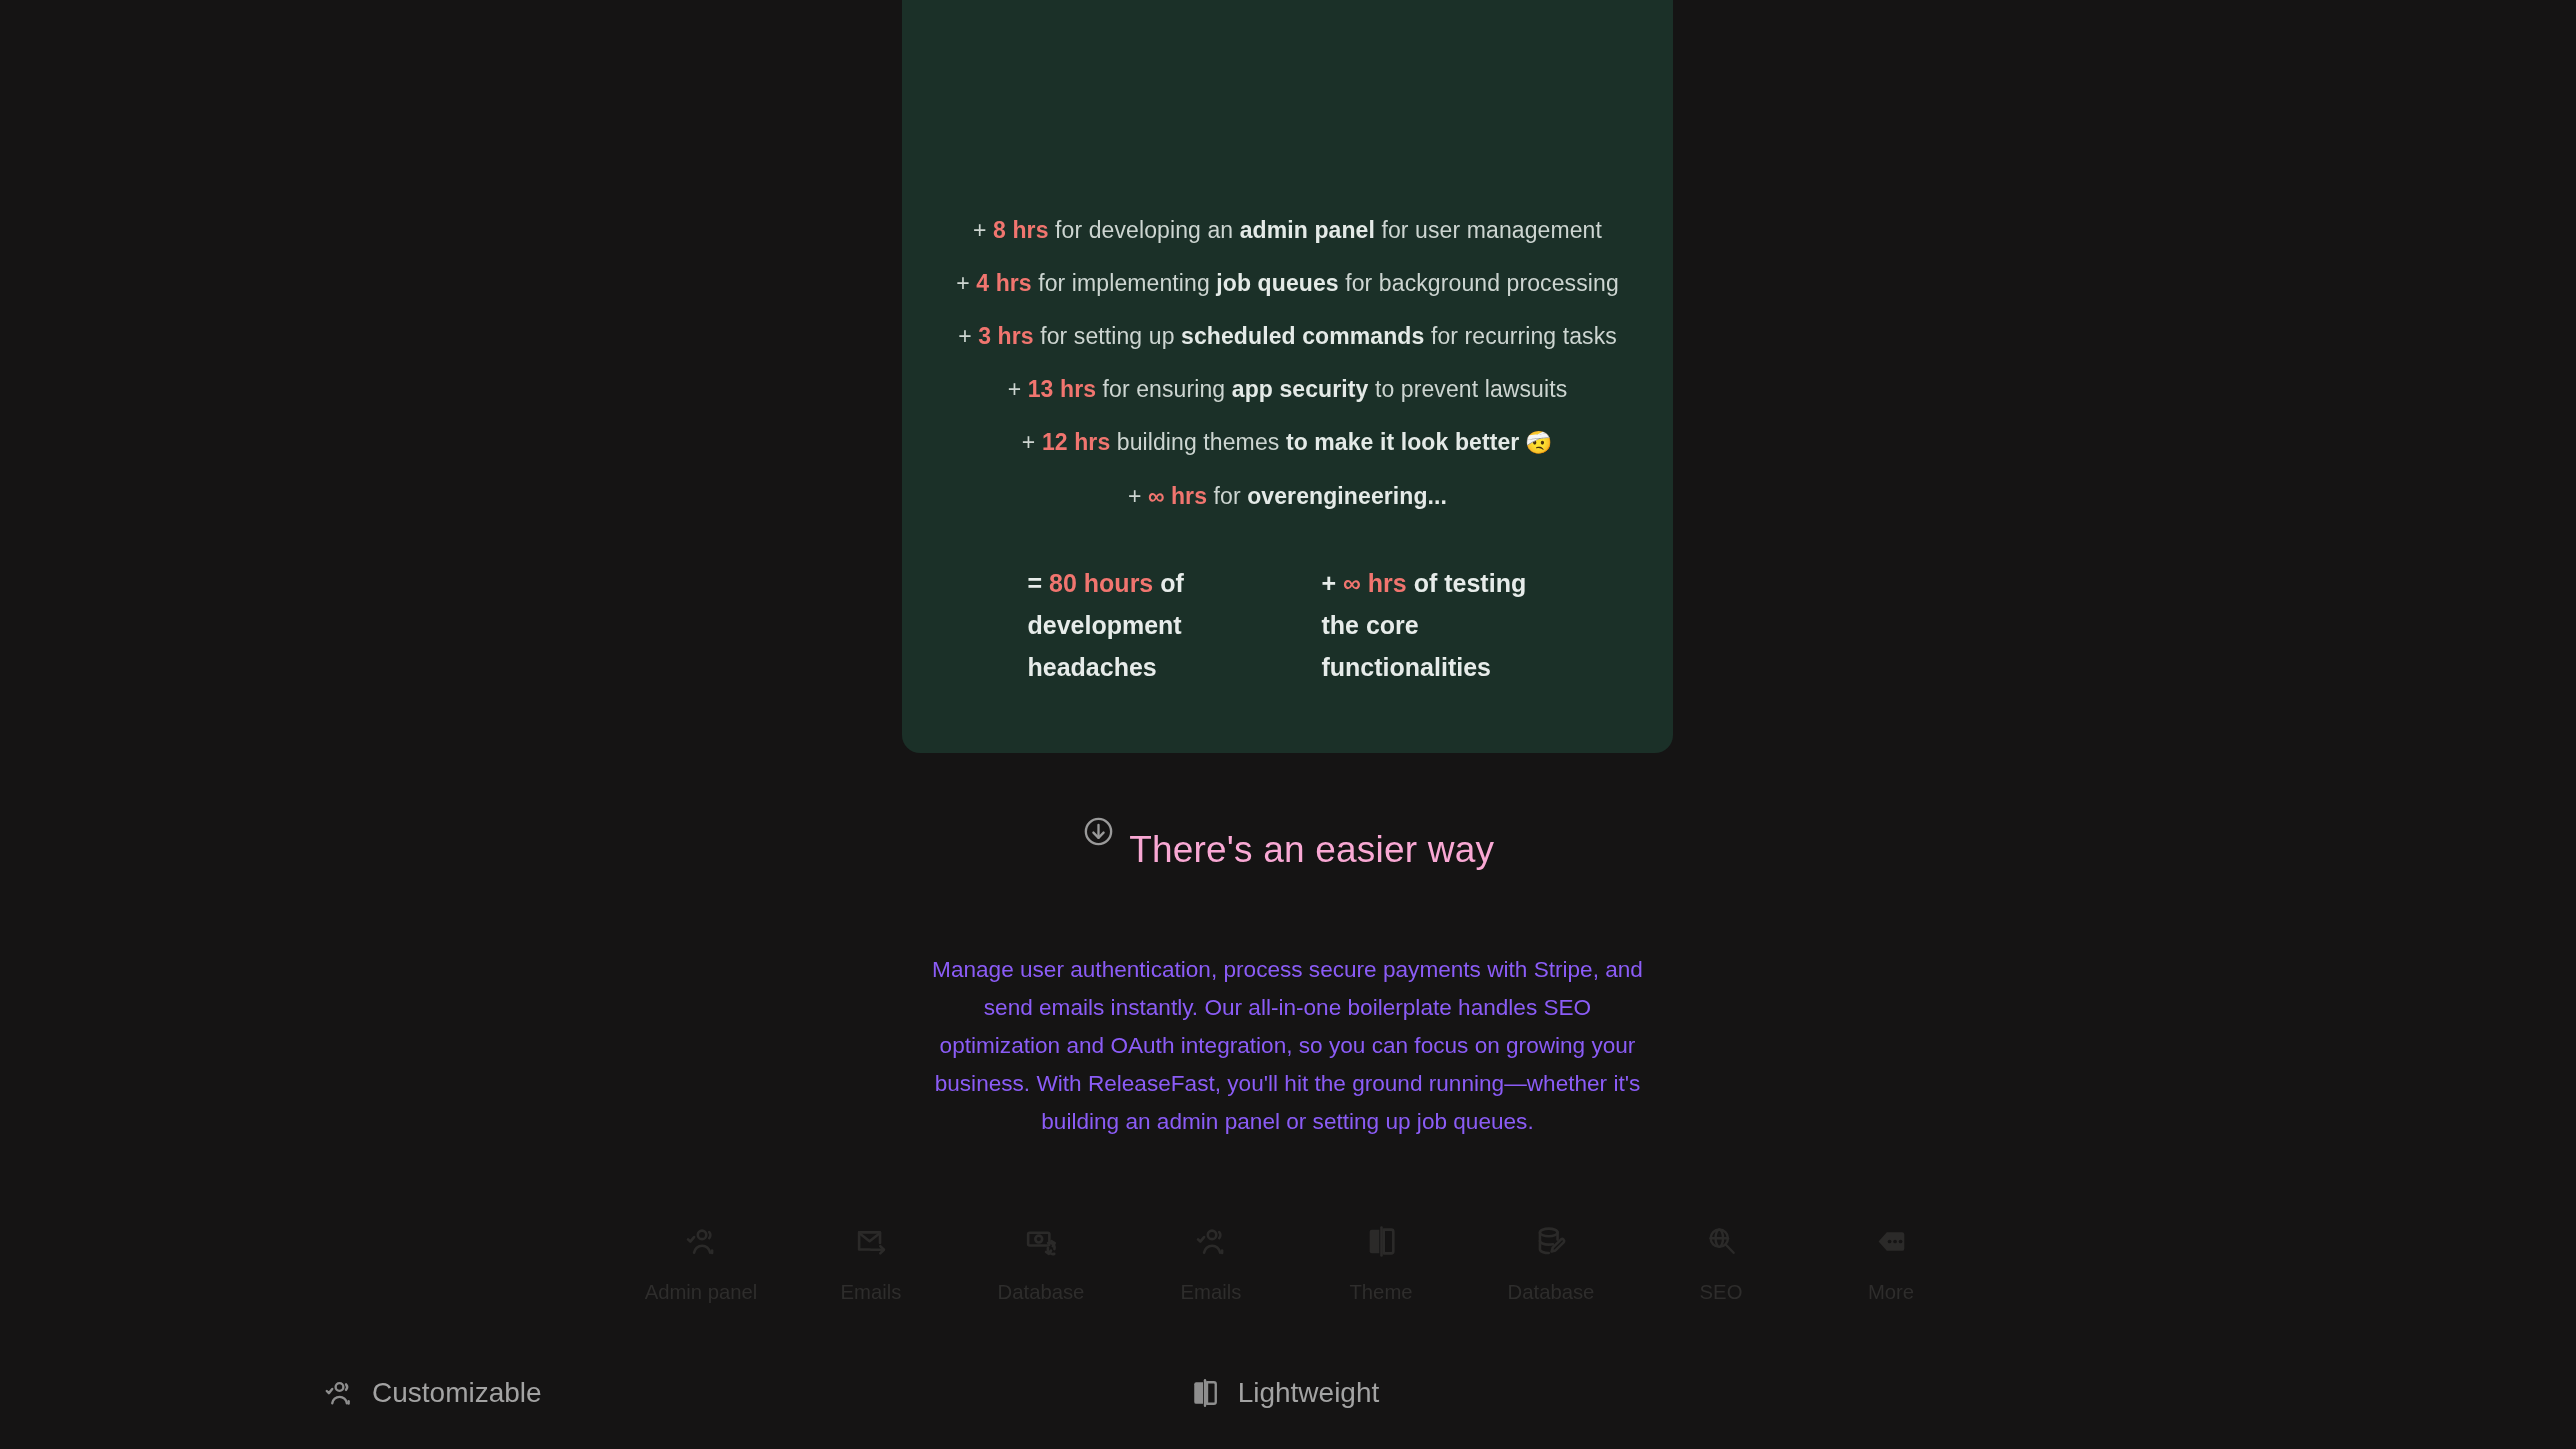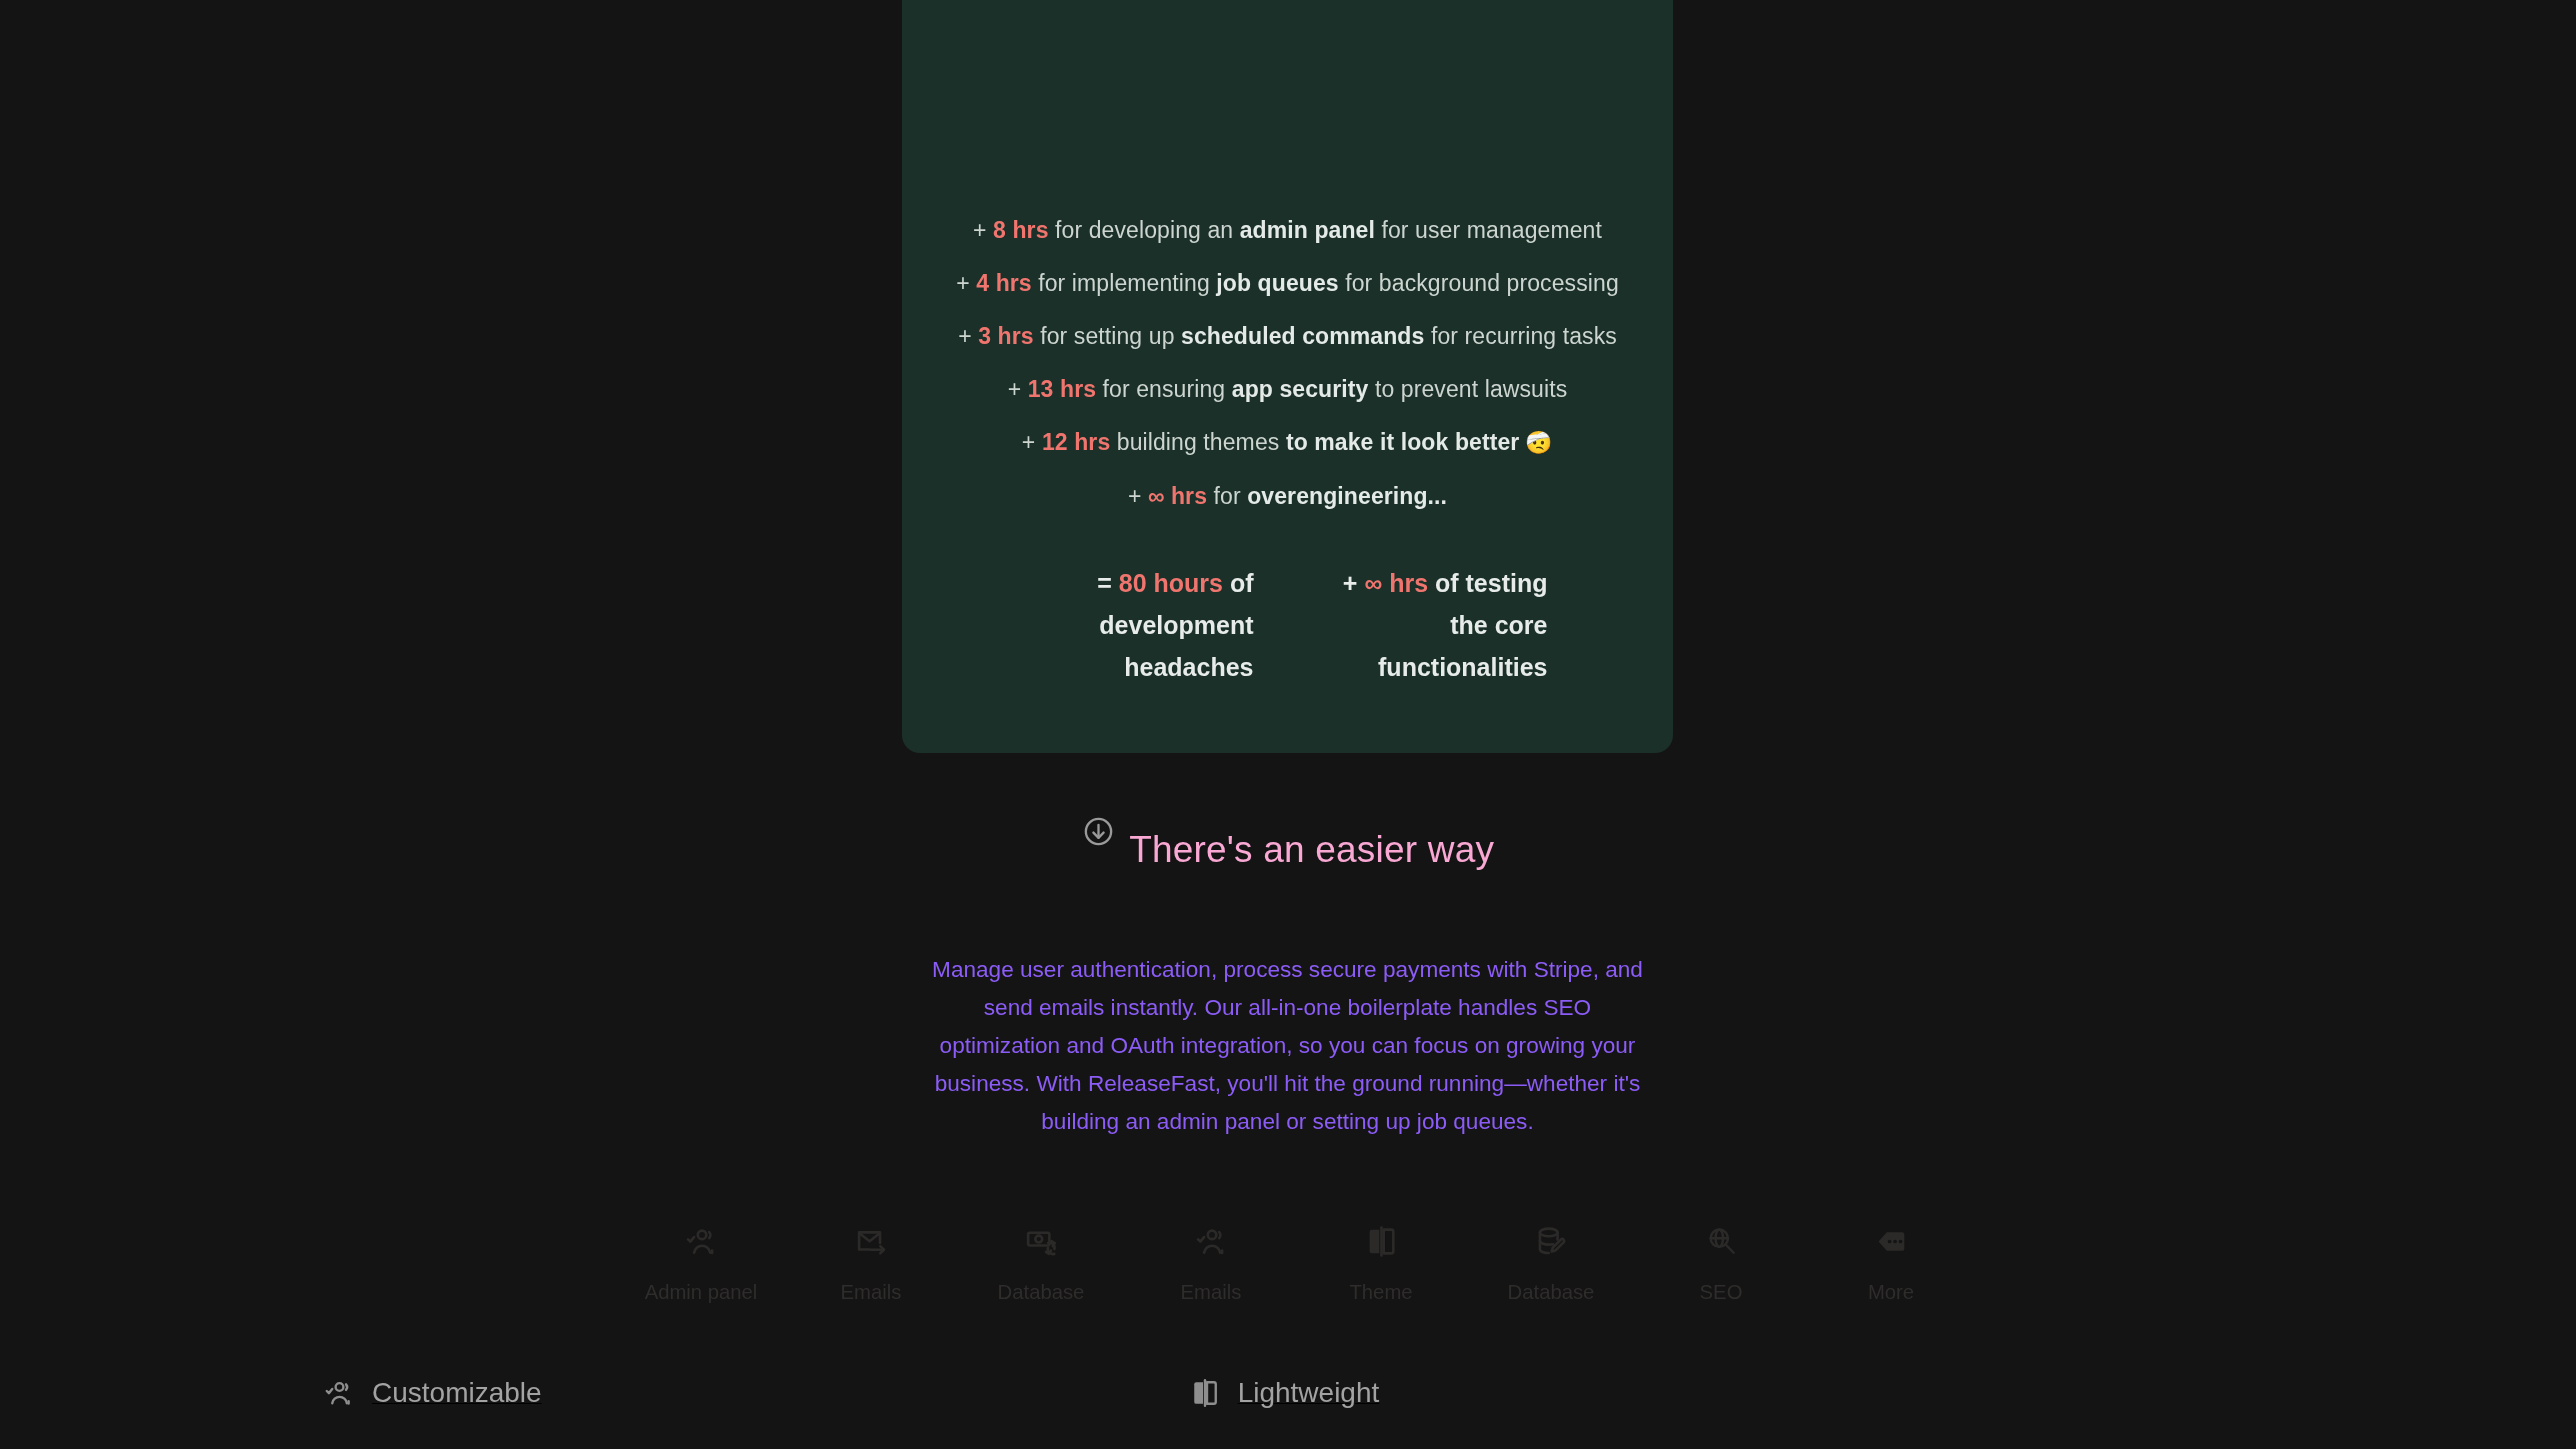--- a/index.html
+++ b/index.html
@@ -42,21 +42,21 @@
 
   .totals{
     display:flex;
     width:100%;
     justify-content:center;
     gap:68px;
     margin-top:35px;
   }
   .total-col{
     width:226px;
-    text-align:right;
+    text-align:left;
     color:#e7ecea;
     font-size:25px;
     line-height:42px;
     font-weight:700;
   }
   .total-col .hrs{ color:#f1756f; font-weight:700; }
   .total-col .op{ font-weight:700; }
 
   
   .easier-row{
@@ -120,21 +120,20 @@
   .highlights{
     position:absolute;
     left:0; top:1378px;
     width:100%;
     display:flex;
   }
   .highlight{
     display:flex;
     align-items:center;
     gap:18px;
-    text-decoration:underline;
   }
   .highlight.left { margin-left:324px; }
   .highlight.right{ margin-left:648px; }
   .highlight .hglyph{ color:#8e8e8e; display:flex; align-items:center; }
   .highlight .htext{
     color:#a3a3a3;
     font-size:28px;
     line-height:1;
   }
   .hwrap{ position:relative; }

